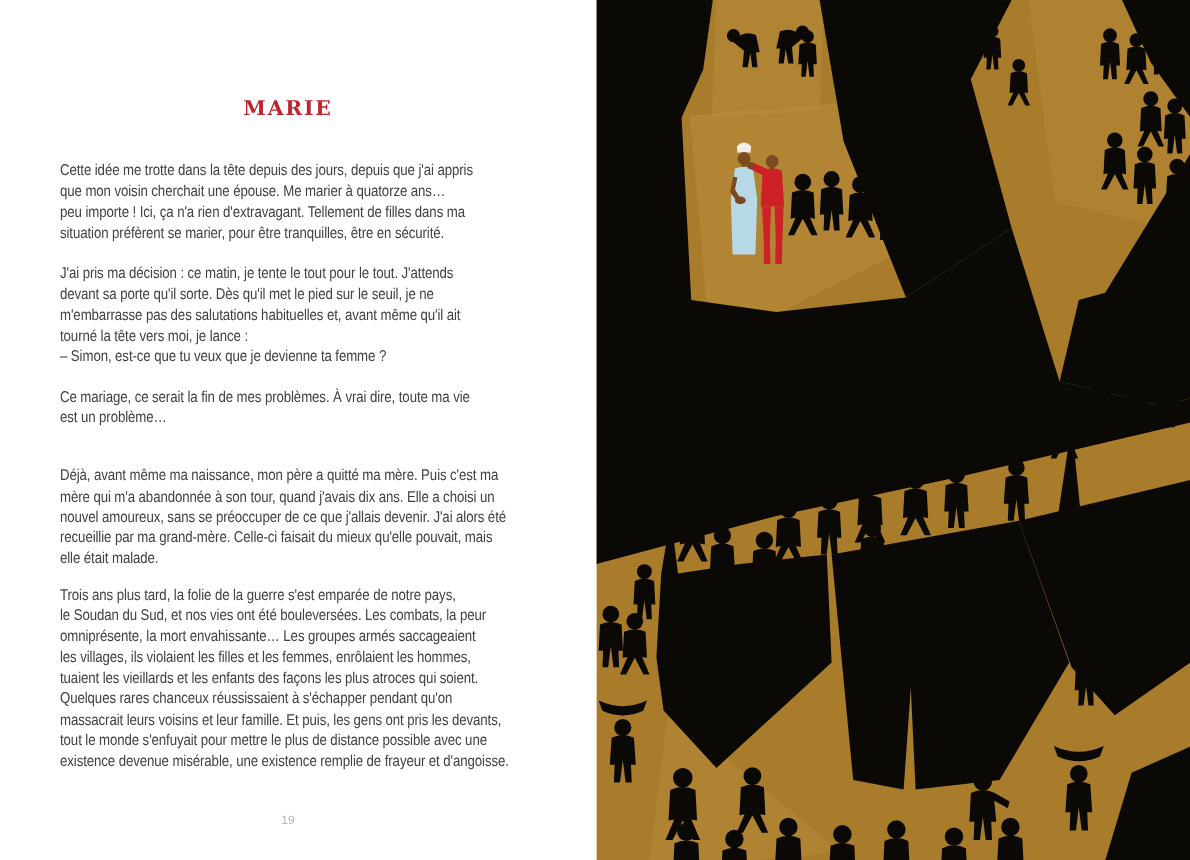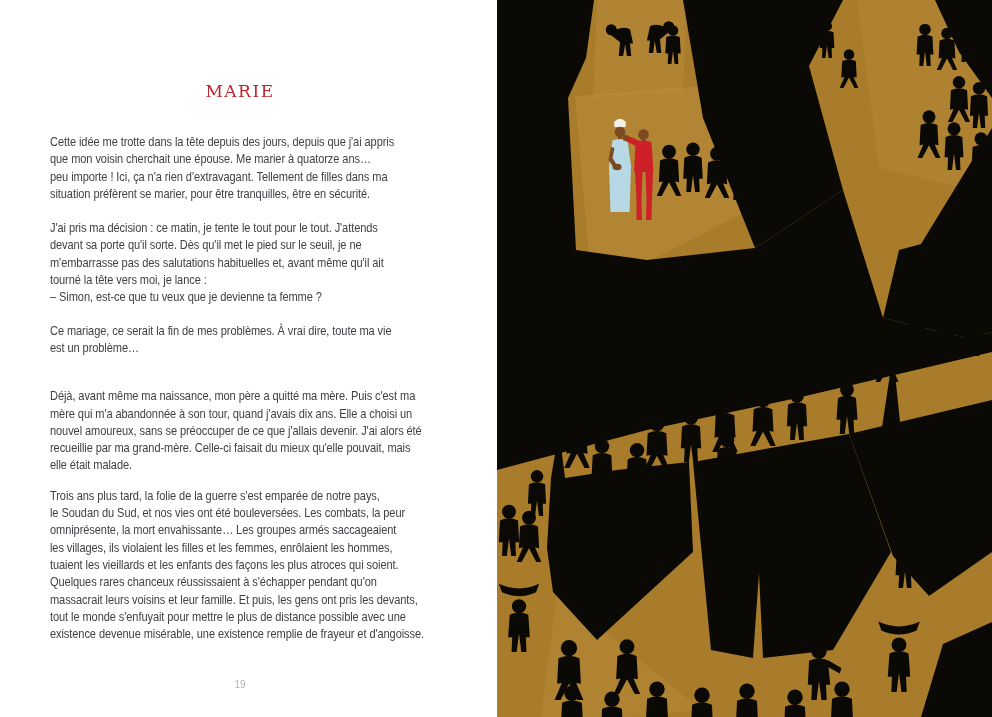--- a/index.html
+++ b/index.html
@@ -11,21 +11,21 @@
   html,body{margin:0;padding:0;}
   body{
     width:992px;height:717px;overflow:hidden;position:relative;
     background:var(--paper);
     font-family:"Liberation Sans",sans-serif;
   }
   .left-page{position:absolute;left:0;top:0;width:497px;height:717px;background:var(--paper);}
   .chapter-title{
     position:absolute;left:50px;top:81px;width:380px;text-align:center;
     font-family:"DejaVu Serif","Liberation Serif",serif;
-    font-weight:normal;font-size:17px;letter-spacing:1.5px;color:var(--title-red);
+    font-weight:bold;font-size:17px;letter-spacing:1.5px;color:var(--title-red);
   }
   .text-block{
     position:absolute;left:50px;top:133px;width:415px;
     font-size:13px;line-height:17.3px;color:var(--text-color);
     transform:scaleX(.85);transform-origin:left top;letter-spacing:-0.1px;
   }
   .paragraph{margin:0;}
   .paragraph .line{white-space:nowrap;}
   .p2{margin-top:17px;} .p3{margin-top:16px;} .p4{margin-top:31px;} .p5{margin-top:13px;}
   .page-number{

